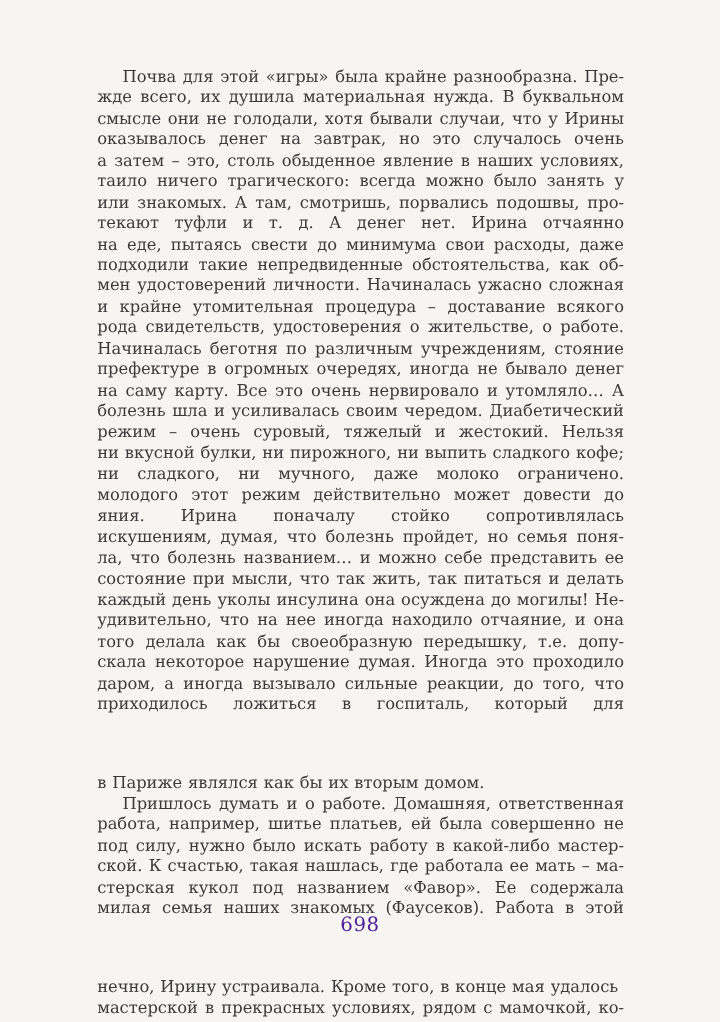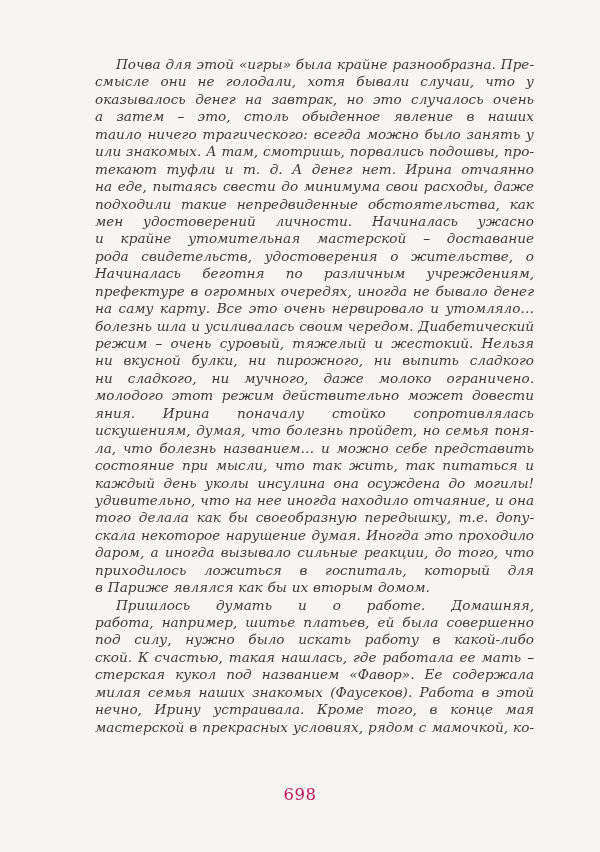--- a/index.html
+++ b/index.html
@@ -16,69 +16,69 @@
     font-family:"DejaVu Serif","Liberation Serif",serif;
     color:var(--ink);
     overflow:hidden;
   }
   .book-page{
     position:absolute;
     inset:0;
   }
   .text-block{
     position:absolute;
-    left:95px;
+    left:81px;
     top:56px;
     width:439px;
-    font-style:italic;
   }
   .paragraph{
     margin:0;
   }
   .line{
     font-size:13.6px;
     line-height:17.45px;
     height:17.45px;
     overflow:hidden;
     text-align:justify;
     text-align-last:justify;
     word-spacing:0.04em;
     white-space:nowrap;
   }
   .line.justified{ white-space:normal; }
   .line.indent{ text-indent:21px; }
-  .line.last{ text-align-last:left; }
+  .line.last{ text-align-last:left;margin-top:48px; }
   .page-number{
     position:absolute;
     left:0;
-    top:785px;
+    top:761px;
     width:600px;
     text-align:center;
     font-size:16.5px;
     letter-spacing:0.5px;
-    color:#be185d;
+    color:#4c1d95;
   }
 </style>
 </head>
 <body>
 
 <div class="book-page">
   <div class="text-block" id="text-block">
       <div class="paragraph">
         <div class="line justified indent">Почва для этой «игры» была крайне разнообразна. Пре-</div>
+        <div class="line justified">жде всего, их душила материальная нужда. В буквальном</div>
         <div class="line justified">смысле они не голодали, хотя бывали случаи, что у Ирины не</div>
         <div class="line justified">оказывалось денег на завтрак, но это случалось очень редко,</div>
         <div class="line justified">а затем – это, столь обыденное явление в наших условиях, не</div>
         <div class="line justified">таило ничего трагического: всегда можно было занять у нас</div>
         <div class="line justified">или знакомых. А там, смотришь, порвались подошвы, про-</div>
         <div class="line justified">текают туфли и т. д. А денег нет. Ирина отчаянно экономила</div>
         <div class="line justified">на еде, пытаясь свести до минимума свои расходы, даже</div>
         <div class="line justified">подходили такие непредвиденные обстоятельства, как об-</div>
         <div class="line justified">мен удостоверений личности. Начиналась ужасно сложная</div>
-        <div class="line justified">и крайне утомительная мастерской – доставание всякого</div>
+        <div class="line justified">и крайне утомительная процедура – доставание всякого</div>
         <div class="line justified">рода свидетельств, удостоверения о жительстве, о работе.</div>
         <div class="line justified">Начиналась беготня по различным учреждениям, стояние в</div>
         <div class="line justified">префектуре в огромных очередях, иногда не бывало денег</div>
         <div class="line justified">на саму карту. Все это очень нервировало и утомляло… А</div>
         <div class="line justified">болезнь шла и усиливалась своим чередом. Диабетический</div>
         <div class="line justified">режим – очень суровый, тяжелый и жестокий. Нельзя съесть</div>
         <div class="line justified">ни вкусной булки, ни пирожного, ни выпить сладкого кофе;</div>
         <div class="line justified">ни сладкого, ни мучного, даже молоко ограничено. Человека</div>
         <div class="line justified">молодого этот режим действительно может довести до отча-</div>
         <div class="line justified">яния. Ирина поначалу стойко сопротивлялась бесконечным</div>

